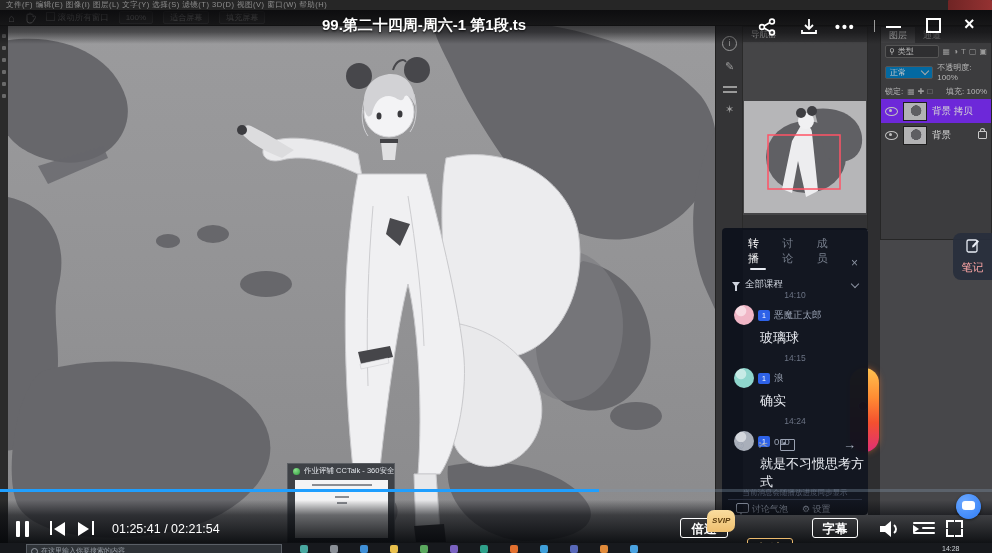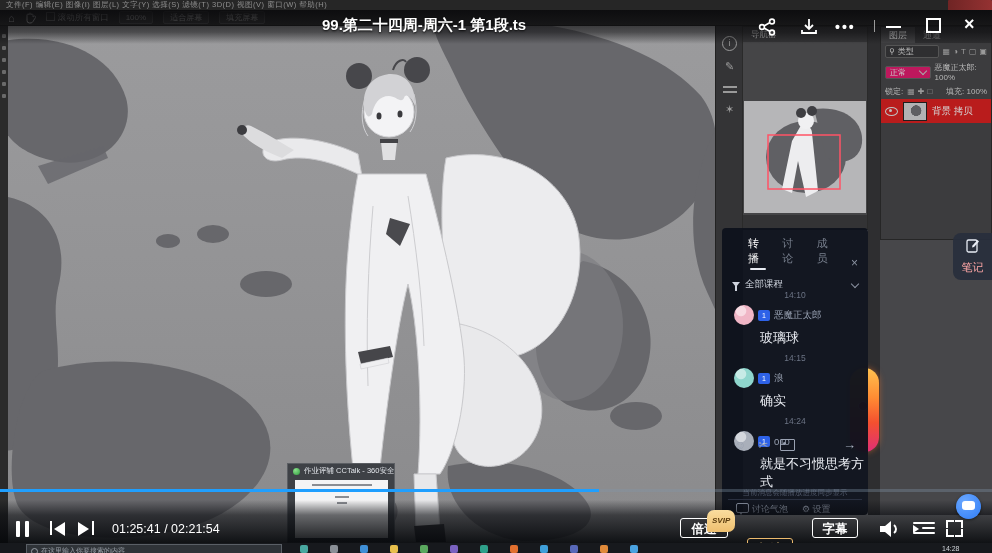--- a/index.html
+++ b/index.html
@@ -37,26 +37,26 @@
   .ps-rightgap{left:868px;top:26px;width:12px;height:489px;background:#2e2e30;}
   .ps-panelbg{left:880px;top:240px;width:112px;height:275px;background:#47474a;}
   .ps-layers{left:880px;top:26px;width:112px;height:214px;background:#3c3c3e;border:1px solid #262626;box-sizing:border-box;}
   .lay-tabs{display:flex;height:16px;background:#2e2e30;}
   .lay-tab{padding:0 8px;font-size:9px;line-height:16px;color:#8d8d8d;}
   .lay-tab.active{background:#424244;color:#d8d8d8;}
   .lay-row{display:flex;align-items:center;gap:4px;padding:2px 4px;color:#b8b8b8;font-size:8px;}
   .lay-search{flex:1;display:flex;align-items:center;gap:3px;background:#2f2f31;border:1px solid #555;
               border-radius:2px;height:11px;padding:0 3px;color:#bbb;}
   .lay-minis{display:flex;gap:3px;color:#9a9a9a;font-size:8px;}
-  .lay-select{display:flex;align-items:center;justify-content:space-between;background:#be185d;
+  .lay-select{display:flex;align-items:center;justify-content:space-between;background:#0369a1;
               border:1px solid #555;border-radius:2px;height:11px;padding:0 4px;width:44px;color:#ccc;}
   .chev{display:inline-block;width:5px;height:5px;border-right:1px solid #aaa;border-bottom:1px solid #aaa;
         transform:rotate(45deg);margin-top:-2px;}
   .layer-item{display:flex;align-items:center;gap:5px;height:24px;padding:0 4px;color:#d5d5d5;font-size:9.5px;}
-  .layer-item.selected{background:#b91c1c;}
+  .layer-item.selected{background:#6d28d9;}
   .eye{display:inline-block;width:11px;height:7px;border:1px solid #c0c0c0;border-radius:50%;position:relative;}
   .eye::after{content:"";position:absolute;left:3px;top:1px;width:3px;height:3px;background:#c0c0c0;border-radius:50%;}
   .thumb{width:22px;height:17px;border:1px solid #1e1e1e;
          background:radial-gradient(circle at 55% 45%, #5e5e62 0 34%, #b2b2b4 36%);}
   .locksm{display:inline-block;width:7px;height:6px;border:1px solid #c9c9c9;border-radius:1px;position:relative;margin-left:auto;}
   .locksm::before{content:"";position:absolute;left:1px;top:-4px;width:3px;height:3px;border:1px solid #c9c9c9;
                   border-bottom:none;border-radius:3px 3px 0 0;}
   
   .art{left:8px;top:26px;width:707px;height:519px;}
   
@@ -283,38 +283,44 @@
           <span>▢</span>
           <span>▣</span>
         </span>
     </div>
     <div class="lay-row">
       <span class="lay-select">
         <span>正常</span>
           <i class="chev"></i>
       </span>
       <span style="margin-left:auto;">
-        <span>恶魔正太郎:</span> <span>100%</span>
+        <span>不透明度:</span> <span>100%</span>
       </span>
     </div>
     <div class="lay-row">
       <span>锁定:</span>
       <span class="lay-minis">
           <span>▦</span>
           <span>✚</span>
           <span>□</span>
         </span>
       <span style="margin-left:auto;">
         <span>填充:</span> <span>100%</span>
       </span>
     </div>
     <div class="layer-item selected">
       <i class="eye"></i>
       <span class="thumb"></span>
       <span>背景 拷贝</span>
+    </div>
+    <div class="layer-item">
+      <i class="eye"></i>
+      <span class="thumb"></span>
+      <span>背景</span>
+      <i class="locksm"></i>
     </div>
   </div>
 
   <div class="abs notes-btn">
     <svg width="16" height="16" viewBox="0 0 16 16" style="margin-top:5px;">
       <rect x="2" y="2" width="10" height="12" rx="1.5" fill="none" stroke="#e9edf5" stroke-width="1.3"></rect>
       <path d="M9,9 L14,3.5 L12.5,2 L7.5,7.5 L7,9.5 Z" fill="#e9edf5"></path>
     </svg>
     <div class="lbl">笔记</div>
   </div>

